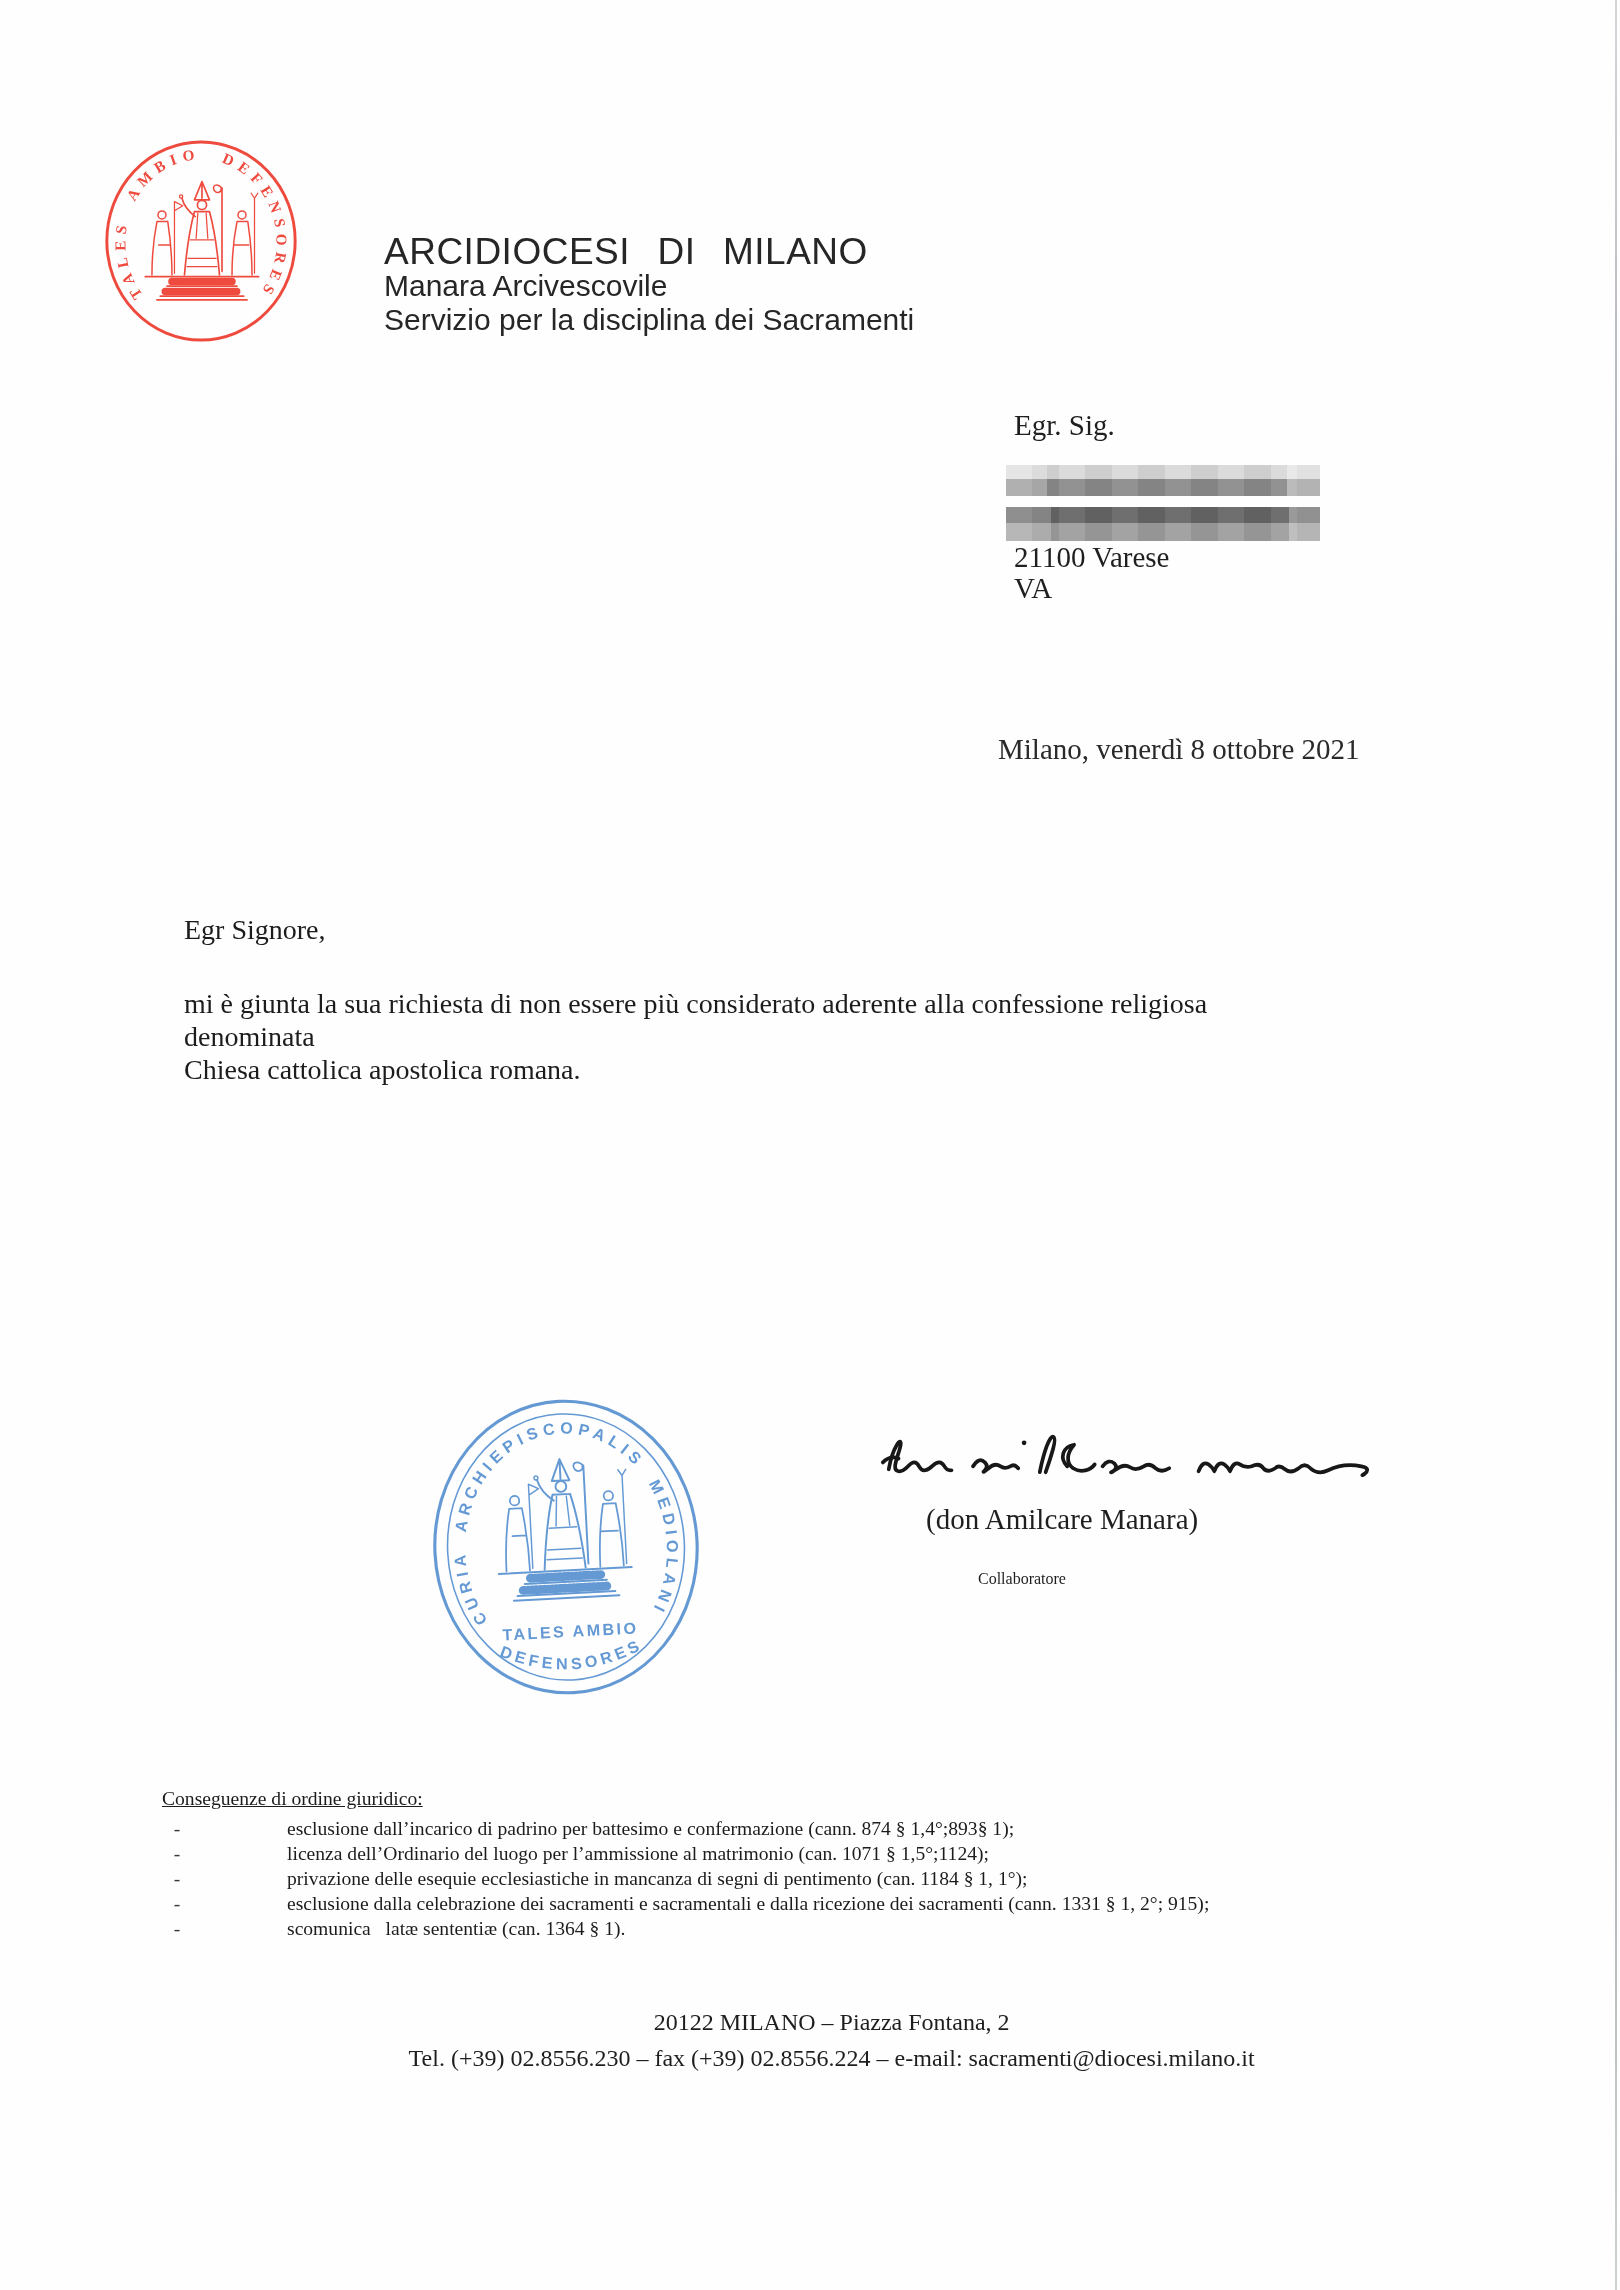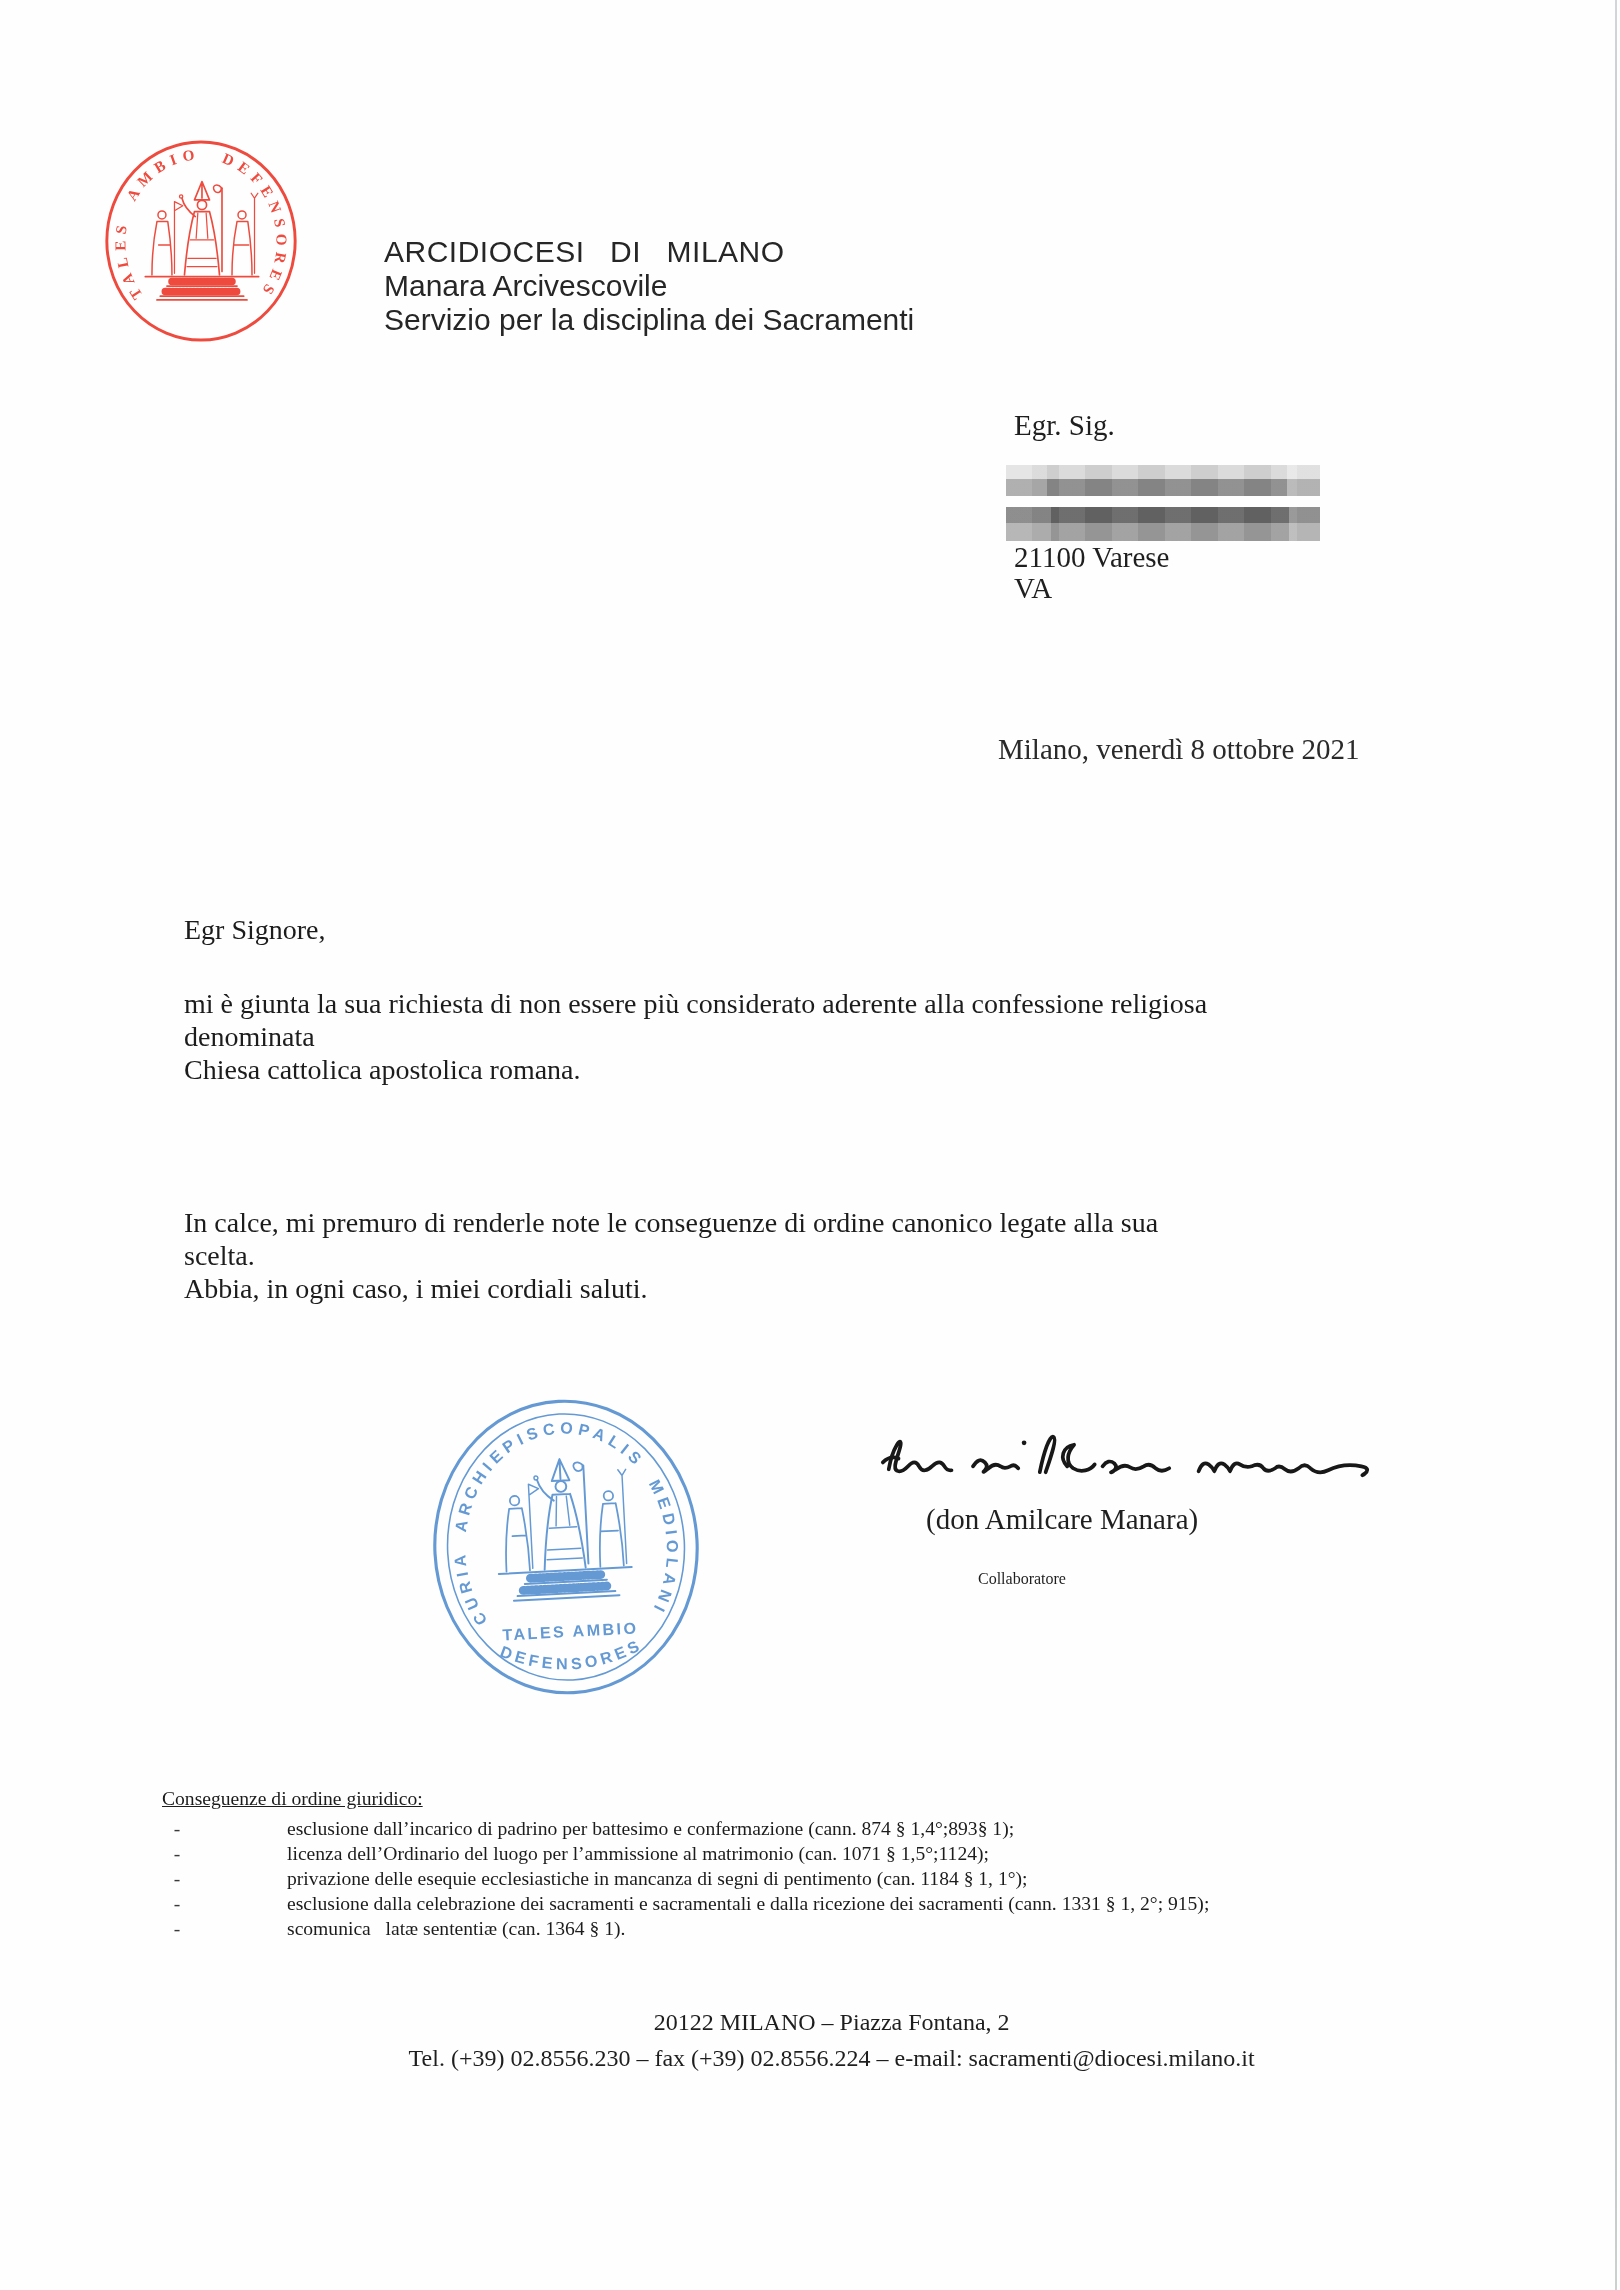--- a/index.html
+++ b/index.html
@@ -18,21 +18,21 @@
   .scan-line{right:2.9px;top:0;bottom:0;width:2px;
     background:linear-gradient(to bottom,#c4c8cd 0%,#7f8894 30%,#868f9a 70%,#b9c2bf 100%);
     opacity:.75;}
 
   
   .seal-red{left:98px;top:137px;width:206px;height:208px;color:#ee4b3e;}
   .seal-red .arc-text{fill:currentColor;font-family:"Liberation Serif",serif;
     font-weight:bold;font-size:15.5px;letter-spacing:6px;word-spacing:11px;}
   .hdr{left:384px;top:235px;font-family:"Liberation Sans","DejaVu Sans",sans-serif;
     color:#262626;line-height:34px;font-size:30px;}
-  .hdr .l1{font-size:30px;word-spacing:16.7px;letter-spacing:0.5px;}
+  .hdr .l1{font-size:37px;word-spacing:16.7px;letter-spacing:0.5px;}
 
   
   .recip-sal{left:1014px;top:409px;font-size:29px;}
   .redact{left:1006px;width:314px;}
   .redact-1{top:465px;height:31px;
     background:
       linear-gradient(to right, rgba(255,255,255,.28) 0 41px, rgba(255,255,255,0) 41px calc(100% - 33px), rgba(255,255,255,.38) calc(100% - 33px)),
       repeating-linear-gradient(to right, rgba(255,255,255,.06) 0 26.5px, rgba(0,0,0,.05) 26.5px 53px),
       linear-gradient(to bottom,#d9d9d9 0 44%,#8b8b8b 44% 100%);}
   .redact-2{top:507px;height:34px;
@@ -139,25 +139,20 @@
   <div class="abs dateline">Milano, venerdì 8 ottobre 2021</div>
 
   <div class="abs body-text greeting">
     <div>Egr Signore,</div>
   </div>
   <div class="abs body-text para1">
     <div>mi è giunta la sua richiesta di non essere più considerato aderente alla confessione religiosa</div>
     <div>denominata</div>
     <div>Chiesa cattolica apostolica romana.</div>
   </div>
-  <div class="abs body-text para3">
-    <div>In calce, mi premuro di renderle note le conseguenze di ordine canonico legate alla sua</div>
-    <div>scelta.</div>
-    <div>Abbia, in ogni caso, i miei cordiali saluti.</div>
-  </div>
 
   <svg class="abs stamp-blue" viewBox="0 0 282 312">
     <defs>
       <path id="blueArc" d="M77.6,251 A103,118 0 1 1 204.4,251"></path>
       <path id="blueBottomArc" d="M64,262 Q141,300 218,262"></path>
     </defs>
     <ellipse class="ring" cx="141" cy="156" rx="134" ry="149" stroke-width="3.2"></ellipse>
     <ellipse class="ring" cx="141" cy="156" rx="121" ry="136" stroke-width="1.6"></ellipse>
     <text class="arc-text" text-anchor="middle">
       <textPath href="#blueArc" startOffset="50%">CURIA ARCHIEPISCOPALIS MEDIOLANI</textPath>

